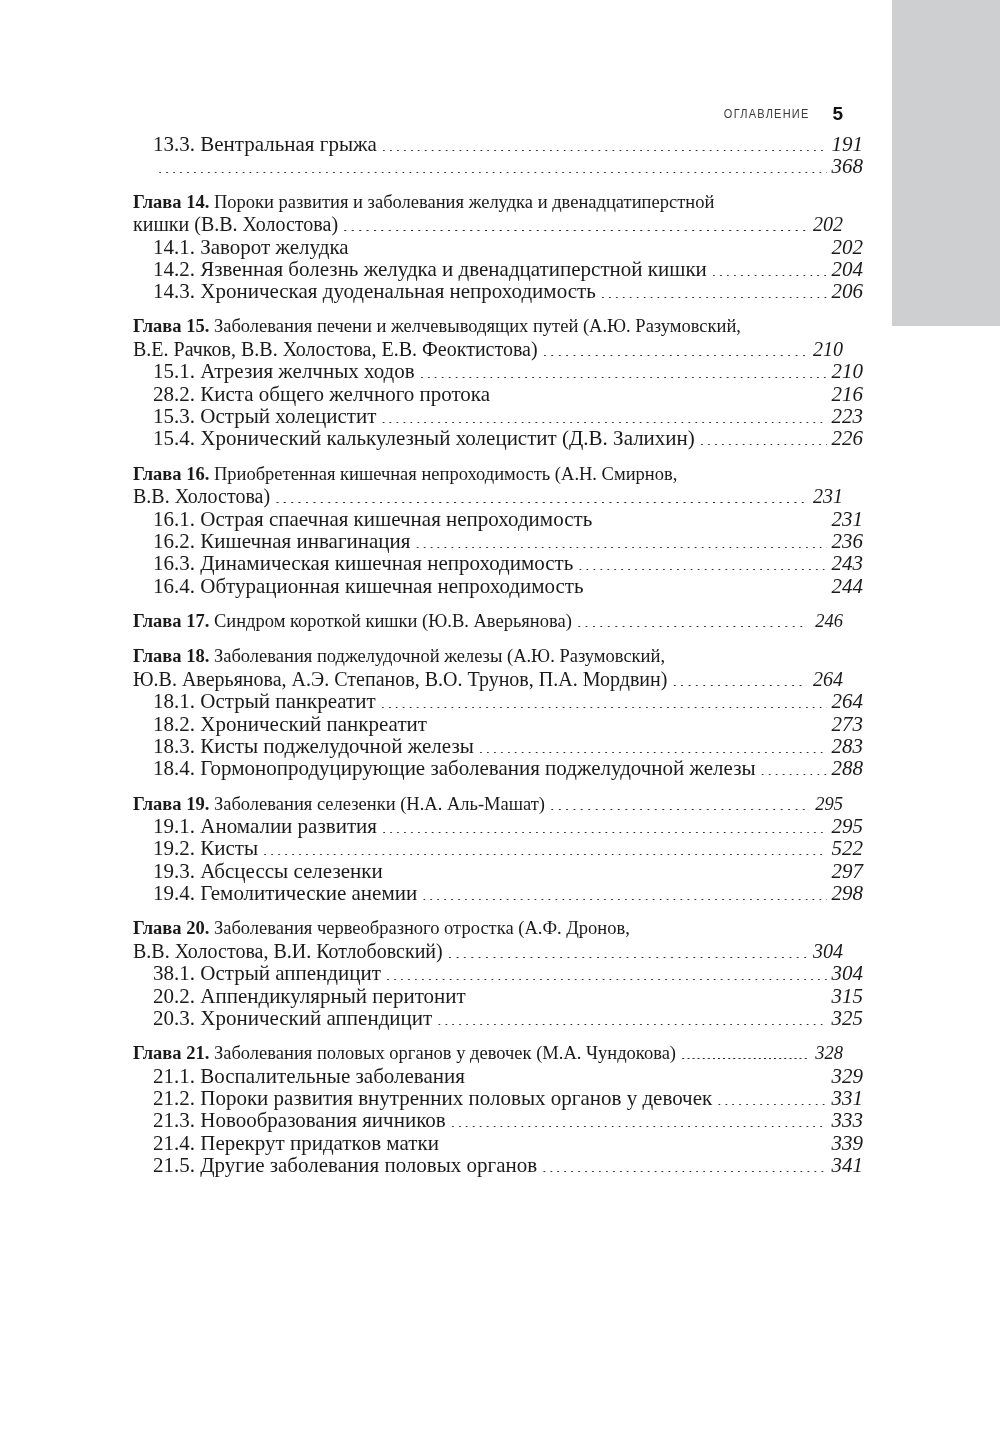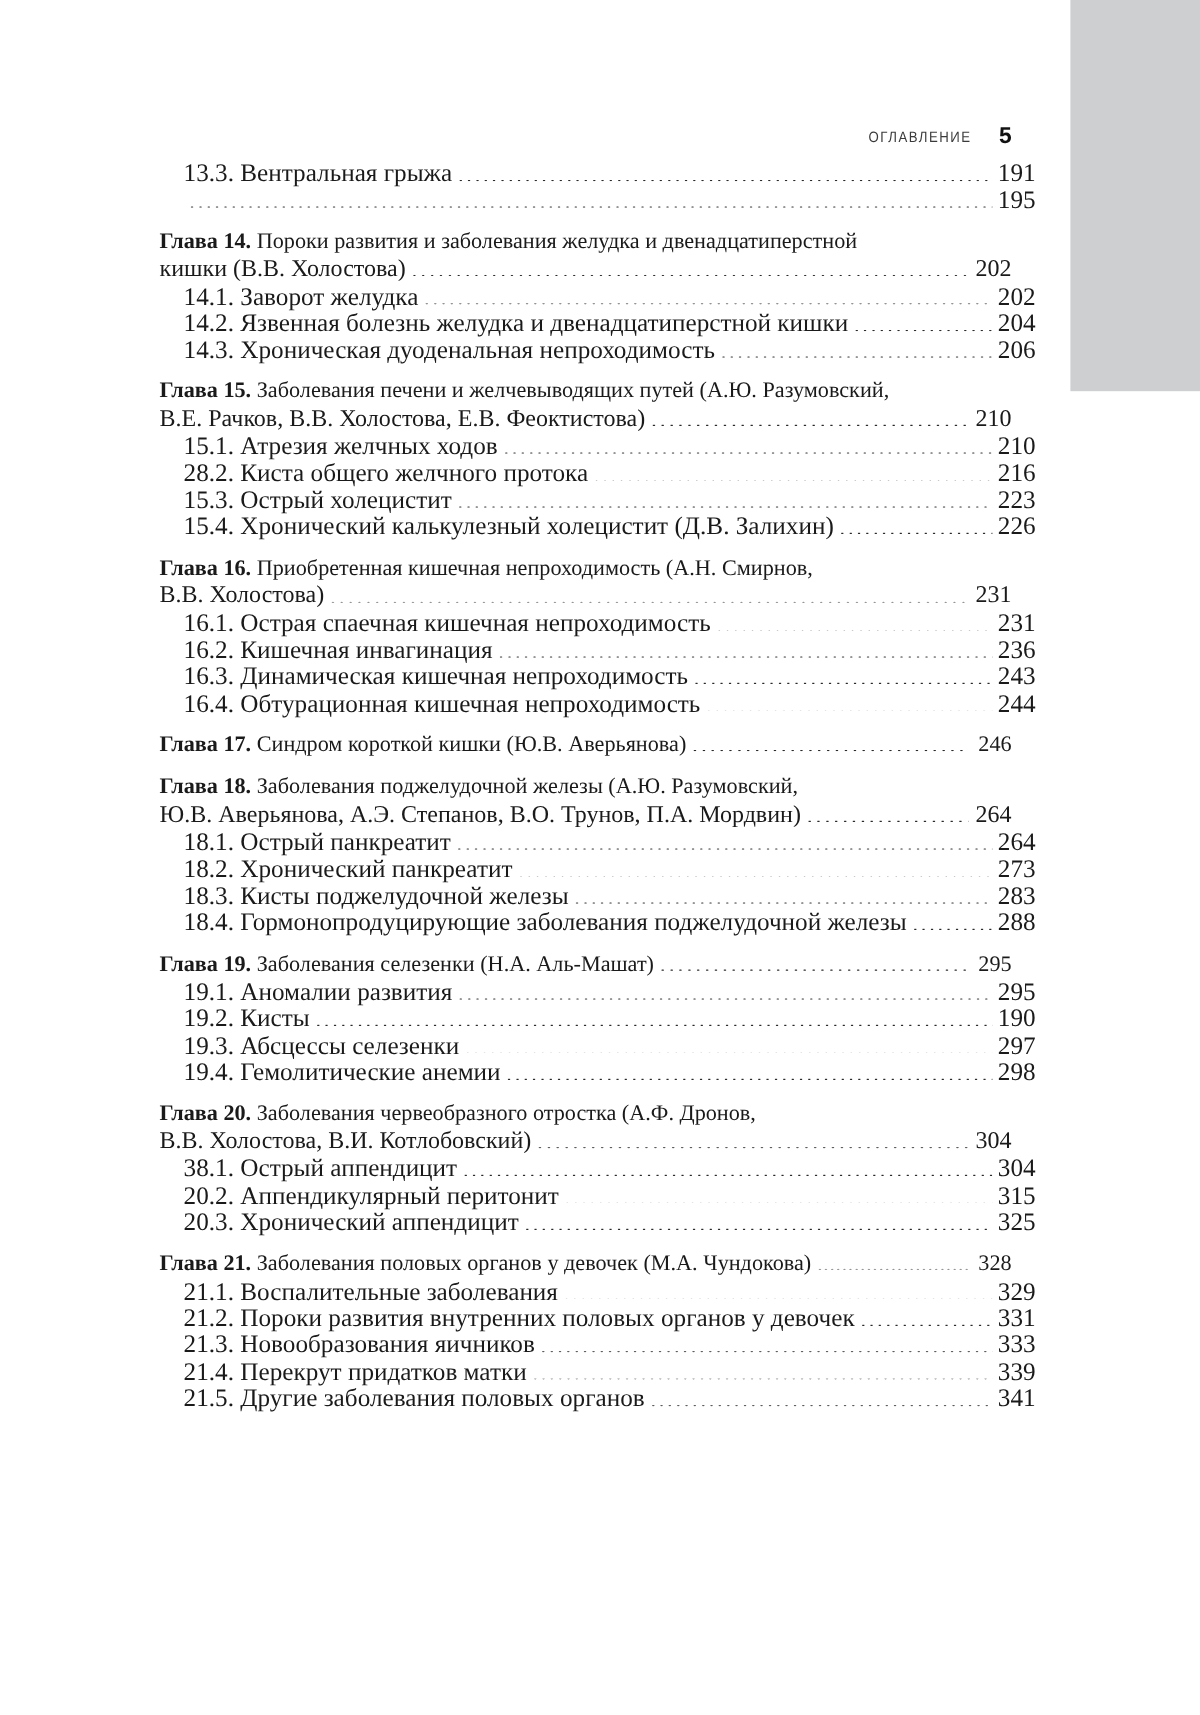--- a/index.html
+++ b/index.html
@@ -124,20 +124,21 @@
     letter-spacing: 2.7px;
     font-size: 17px;
   }
   .leader.tight::before { letter-spacing: 0.6px; }
 
   .page-num {
     flex: 0 0 auto;
     text-align: right;
     min-width: 34px;
     white-space: nowrap;
+    font-style: italic;
   }
 
   
   .entry.cont {
     font-size: 20px;
     line-height: 22.5px;
   }
 </style>
 </head>
 <body>
@@ -153,21 +154,21 @@
 
   <div class="toc" id="toc-root">
       <div class="group">
         <div class="entry sub">
           <span class="txt">13.3. Вентральная грыжа</span>
           <span class="leader tight"></span>
           <span class="page-num">191</span>
         </div>
         <div class="entry sub">
           <span class="leader"></span>
-          <span class="page-num">195</span>
+          <span class="page-num">368</span>
         </div>
       </div>
       <div class="group">
         <div class="entry chapter nolead">
           <span class="txt chapter-num">Глава 14.</span>
           <span class="txt"> Пороки развития и заболевания желудка и двенадцатиперстной</span>
         </div>
         <div class="entry cont">
           <span class="txt">кишки (</span>
           <span class="txt authors">В.В. Холостова</span>
@@ -312,21 +313,21 @@
           <span class="page-num">295</span>
         </div>
         <div class="entry sub">
           <span class="txt">19.1. Аномалии развития</span>
           <span class="leader"></span>
           <span class="page-num">295</span>
         </div>
         <div class="entry sub">
           <span class="txt">19.2. Кисты</span>
           <span class="leader tight"></span>
-          <span class="page-num">190</span>
+          <span class="page-num">522</span>
         </div>
         <div class="entry sub">
           <span class="txt">19.3. Абсцессы селезенки</span>
           <span class="leader"></span>
           <span class="page-num">297</span>
         </div>
         <div class="entry sub">
           <span class="txt">19.4. Гемолитические анемии</span>
           <span class="leader tight"></span>
           <span class="page-num">298</span>

